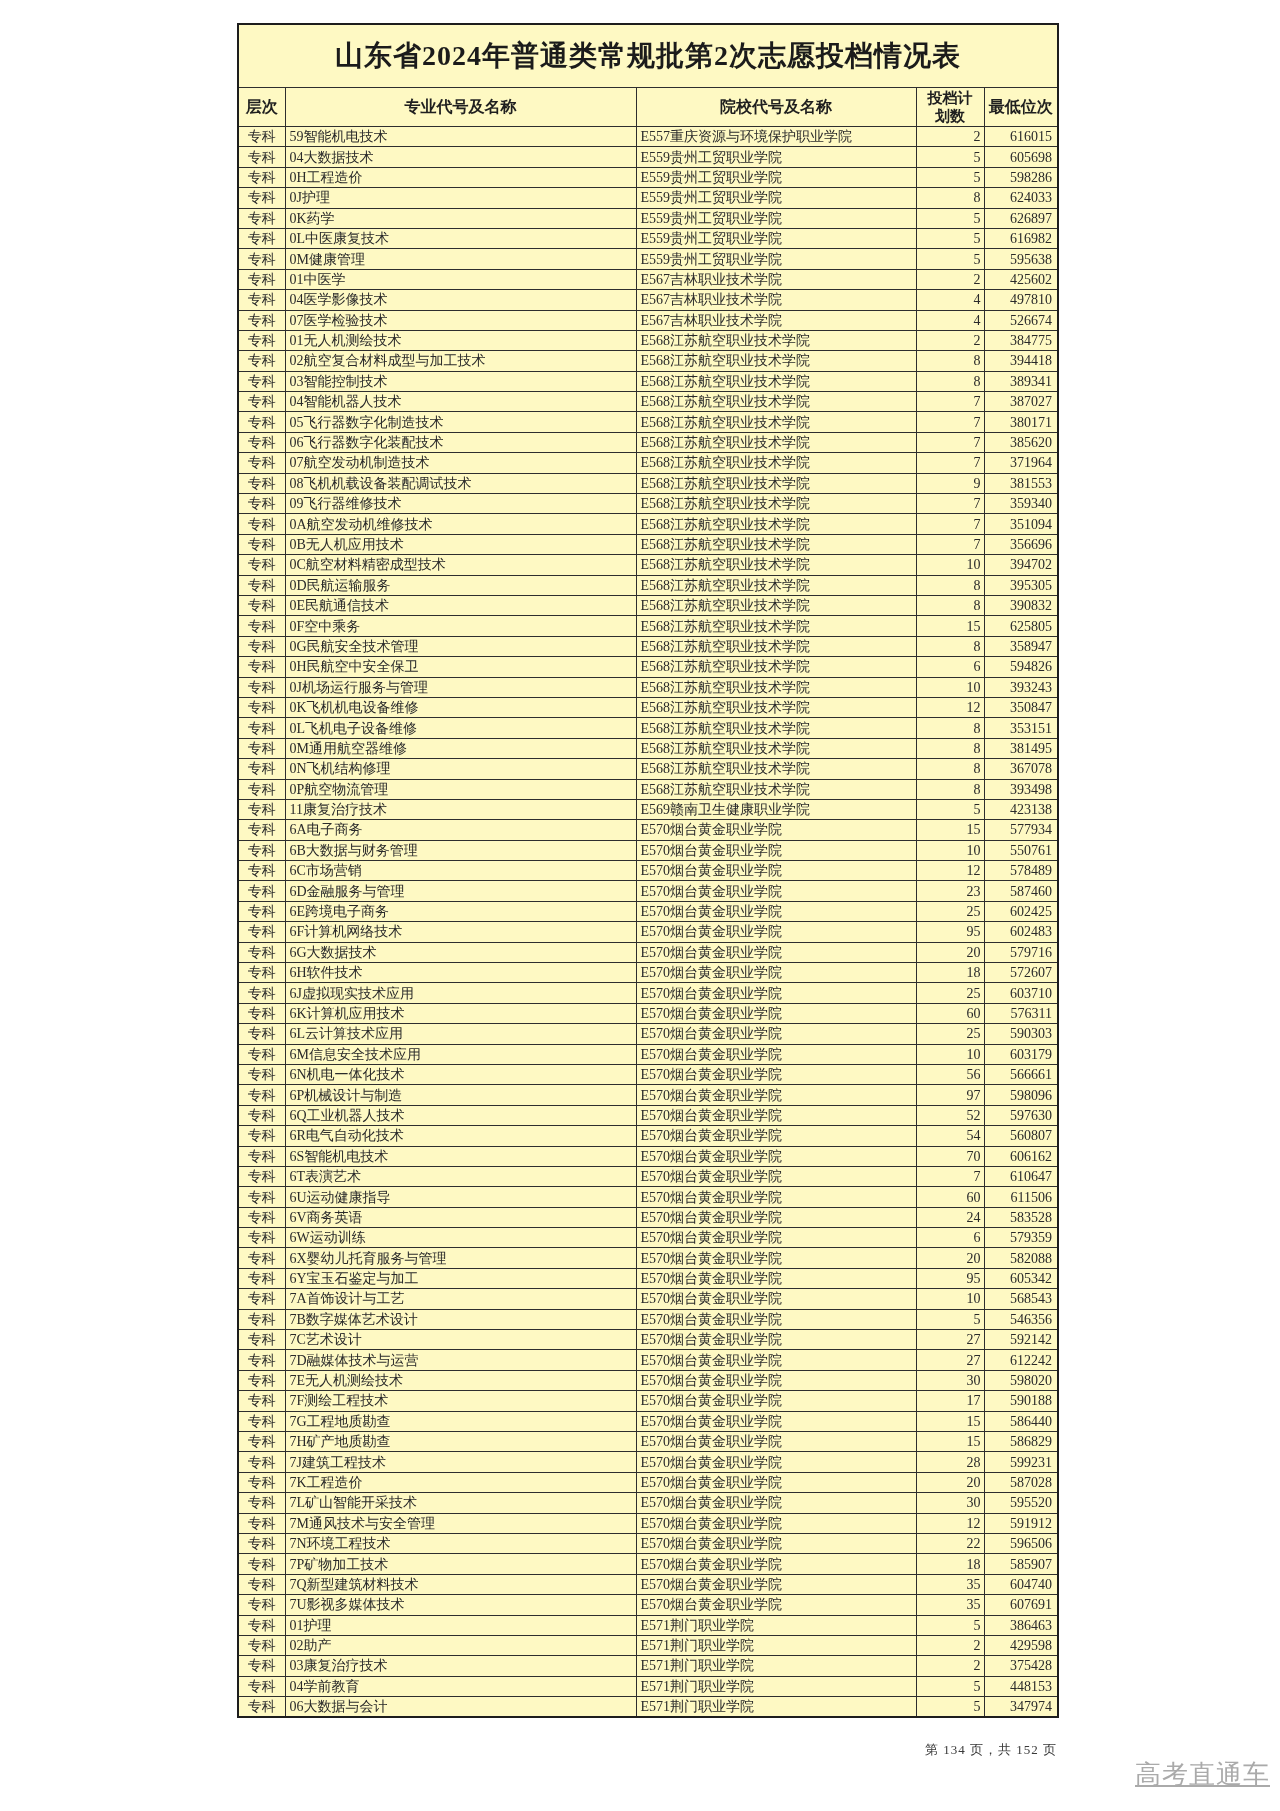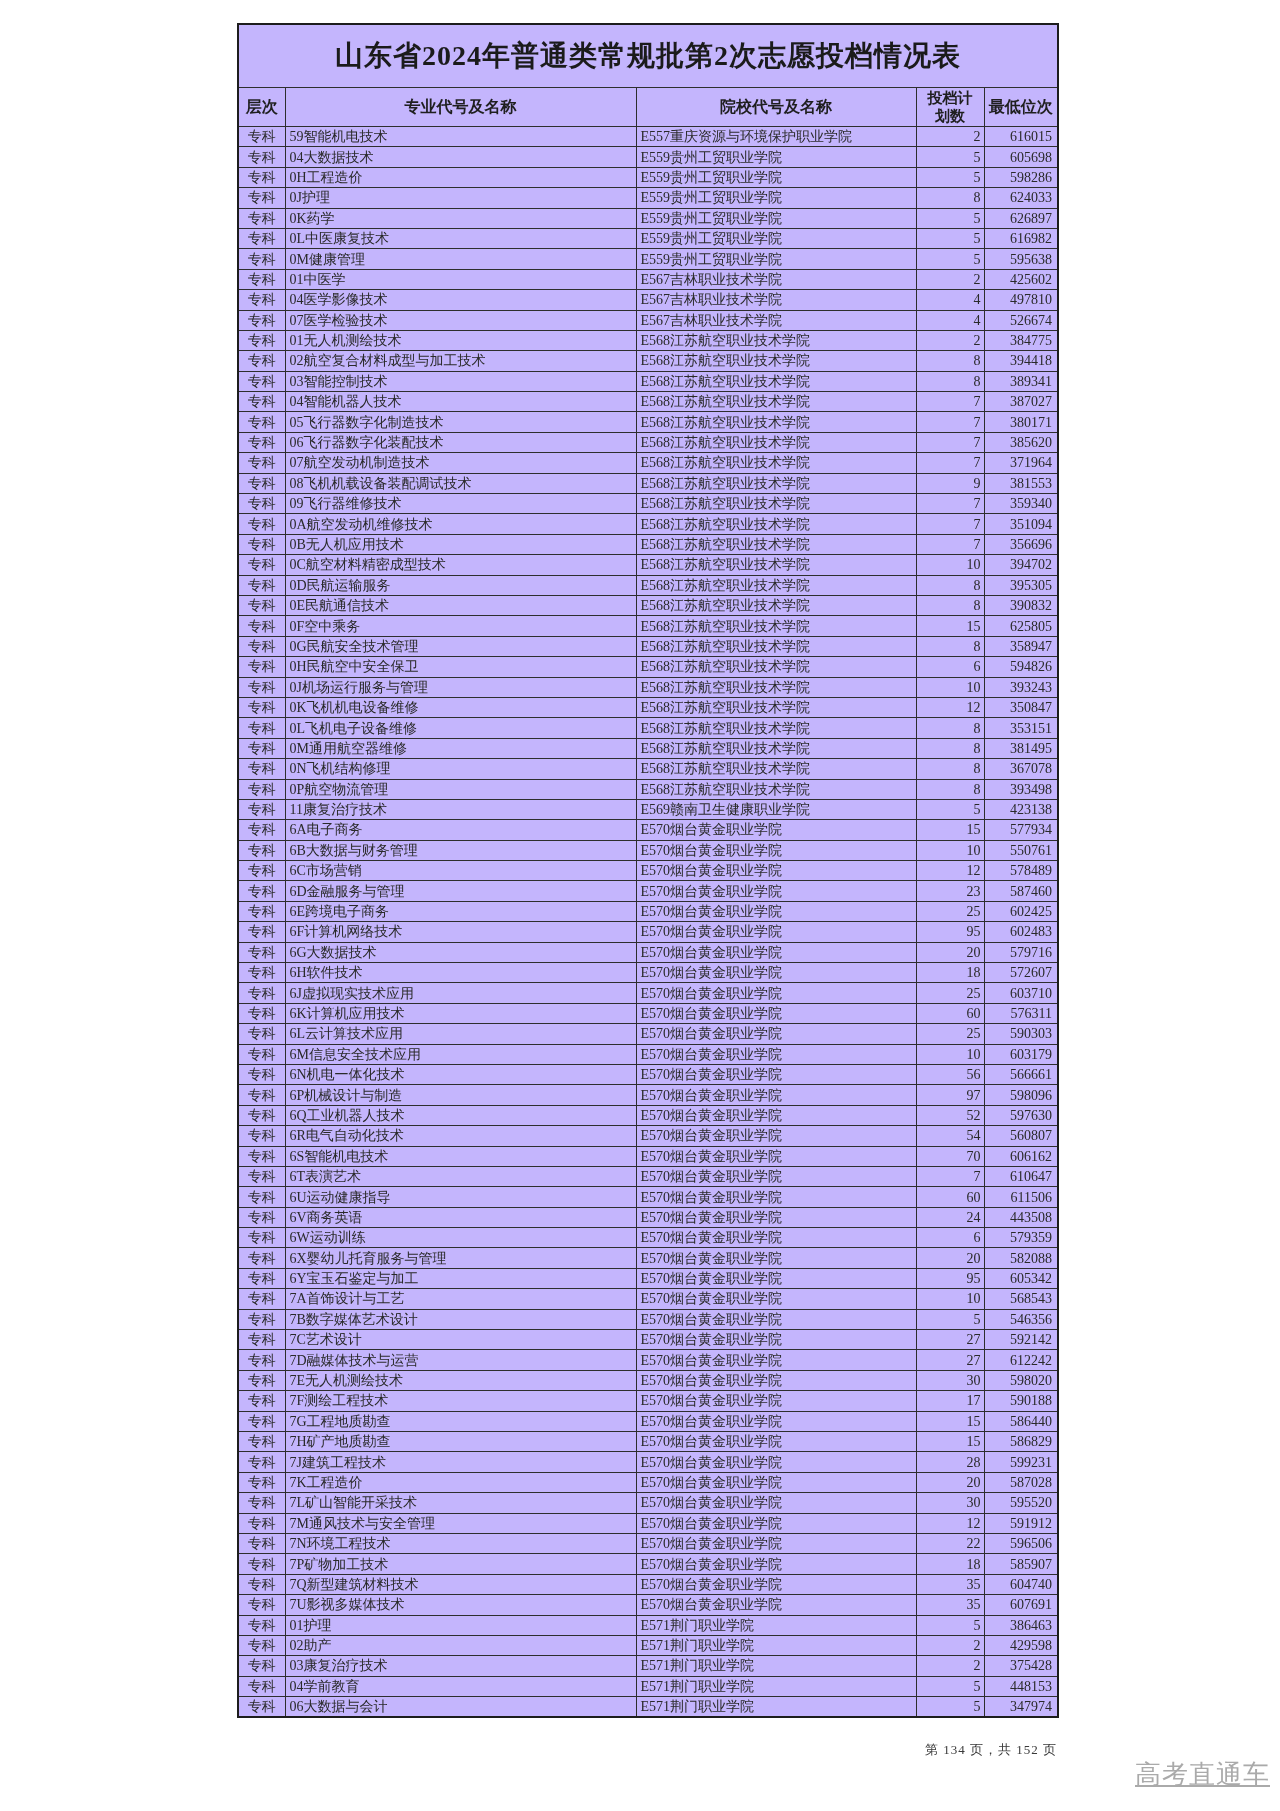--- a/index.html
+++ b/index.html
@@ -16,21 +16,21 @@
     overflow: hidden;
     color: #242424;
   }
   table.doc-table {
     position: absolute;
     left: 237px;
     top: 23px;
     width: 820px;
     border-collapse: collapse;
     table-layout: fixed;
-    background: #c4b5fd;
+    background: #fef9c3;
   }
   table.doc-table col.c-level   { width: 47px; }
   table.doc-table col.c-major   { width: 351px; }
   table.doc-table col.c-college { width: 280px; }
   table.doc-table col.c-plan    { width: 68px; }
   table.doc-table col.c-rank    { width: 74px; }
 
   table.doc-table td, table.doc-table th {
     border: 1px solid #2e2e2e;
     padding: 0;
@@ -492,21 +492,21 @@
           <td class="col-major">6U运动健康指导</td>
           <td class="col-college">E570烟台黄金职业学院</td>
           <td class="col-plan">60</td>
           <td class="col-rank">611506</td>
         </tr>
         <tr>
           <td class="col-level">专科</td>
           <td class="col-major">6V商务英语</td>
           <td class="col-college">E570烟台黄金职业学院</td>
           <td class="col-plan">24</td>
-          <td class="col-rank">443508</td>
+          <td class="col-rank">583528</td>
         </tr>
         <tr>
           <td class="col-level">专科</td>
           <td class="col-major">6W运动训练</td>
           <td class="col-college">E570烟台黄金职业学院</td>
           <td class="col-plan">6</td>
           <td class="col-rank">579359</td>
         </tr>
         <tr>
           <td class="col-level">专科</td>

